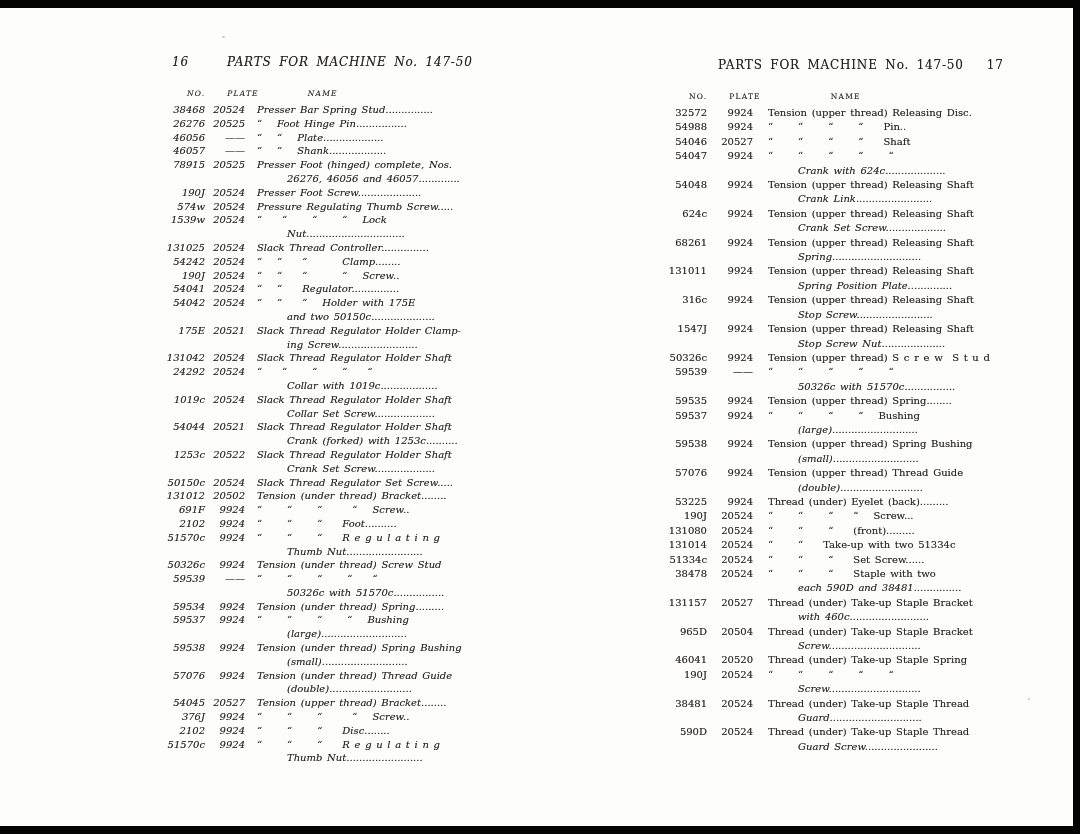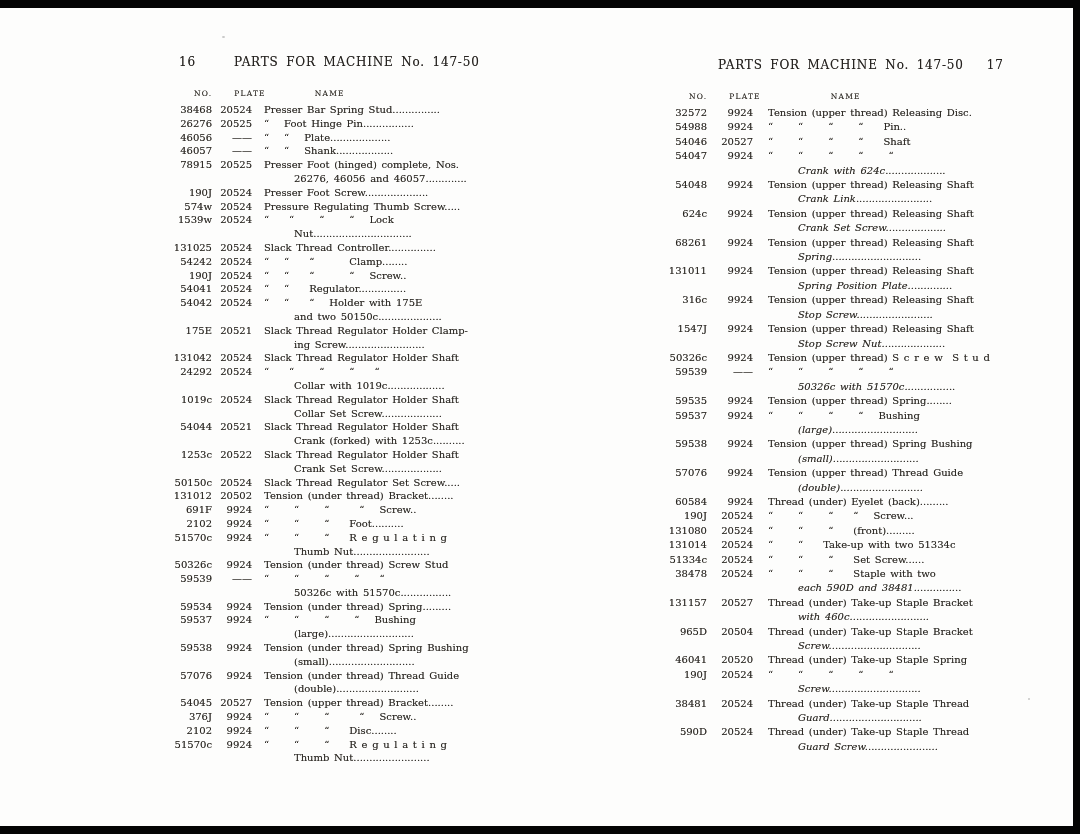--- a/index.html
+++ b/index.html
@@ -11,21 +11,21 @@
   }
   .bar{position:absolute;background:#040404;}
   .bar.top{left:0;top:0;width:1080px;height:8px;}
   .bar.bottom{left:0;top:826px;width:1080px;height:8px;}
   .bar.right{left:1073px;top:0;width:7px;height:834px;}
   .speck{position:absolute;background:rgba(60,60,60,.28);border-radius:50%;}
   .speck.s1{left:222px;top:36px;width:3px;height:2px;}
   .speck.s2{left:1028px;top:698px;width:2px;height:2px;}
 
   .page{position:absolute;}
-  .page.left{left:158px;top:55px;width:300px;}
+  .page.left{left:151px;top:55px;width:300px;font-style:italic;}
   .page.right{left:653px;top:58px;width:320px;}
 
   .page-header{
     display:flex;align-items:baseline;
     font-size:12px;letter-spacing:.8px;word-spacing:3px;
     color:#262320;white-space:nowrap;
     text-shadow:0 0 .4px rgba(40,37,32,.55);
   }
   .page.left .page-header{padding-left:21px;}
   .page.left .page-header .title{margin-left:38px;}
@@ -161,21 +161,21 @@
         <div class="row"><span class="no">50326c</span><span class="plate">9924</span><span class="name">Tension (upper thread) S c r e w  S t u d</span></div>
         <div class="row"><span class="no">59539</span><span class="plate">——</span><span class="name">“   “   “   “   “</span></div>
         <div class="row cont"><span class="no"></span><span class="plate"></span><span class="name">50326c with 51570c................</span></div>
         <div class="row"><span class="no">59535</span><span class="plate">9924</span><span class="name">Tension (upper thread) Spring........</span></div>
         <div class="row"><span class="no">59537</span><span class="plate">9924</span><span class="name">“   “   “   “  Bushing</span></div>
         <div class="row cont"><span class="no"></span><span class="plate"></span><span class="name">(large)...........................</span></div>
         <div class="row"><span class="no">59538</span><span class="plate">9924</span><span class="name">Tension (upper thread) Spring Bushing</span></div>
         <div class="row cont"><span class="no"></span><span class="plate"></span><span class="name">(small)...........................</span></div>
         <div class="row"><span class="no">57076</span><span class="plate">9924</span><span class="name">Tension (upper thread) Thread Guide</span></div>
         <div class="row cont"><span class="no"></span><span class="plate"></span><span class="name">(double)..........................</span></div>
-        <div class="row"><span class="no">60584</span><span class="plate">9924</span><span class="name">Thread (under) Eyelet (back).........</span></div>
+        <div class="row"><span class="no">53225</span><span class="plate">9924</span><span class="name">Thread (under) Eyelet (back).........</span></div>
         <div class="row"><span class="no">190J</span><span class="plate">20524</span><span class="name">“   “   “  “  Screw...</span></div>
         <div class="row"><span class="no">131080</span><span class="plate">20524</span><span class="name">“   “   “  (front).........</span></div>
         <div class="row"><span class="no">131014</span><span class="plate">20524</span><span class="name">“   “  Take-up with two 51334c</span></div>
         <div class="row"><span class="no">51334c</span><span class="plate">20524</span><span class="name">“   “   “  Set Screw......</span></div>
         <div class="row"><span class="no">38478</span><span class="plate">20524</span><span class="name">“   “   “  Staple with two</span></div>
         <div class="row cont"><span class="no"></span><span class="plate"></span><span class="name">each 590D and 38481...............</span></div>
         <div class="row"><span class="no">131157</span><span class="plate">20527</span><span class="name">Thread (under) Take-up Staple Bracket</span></div>
         <div class="row cont"><span class="no"></span><span class="plate"></span><span class="name">with 460c.........................</span></div>
         <div class="row"><span class="no">965D</span><span class="plate">20504</span><span class="name">Thread (under) Take-up Staple Bracket</span></div>
         <div class="row cont"><span class="no"></span><span class="plate"></span><span class="name">Screw.............................</span></div>

